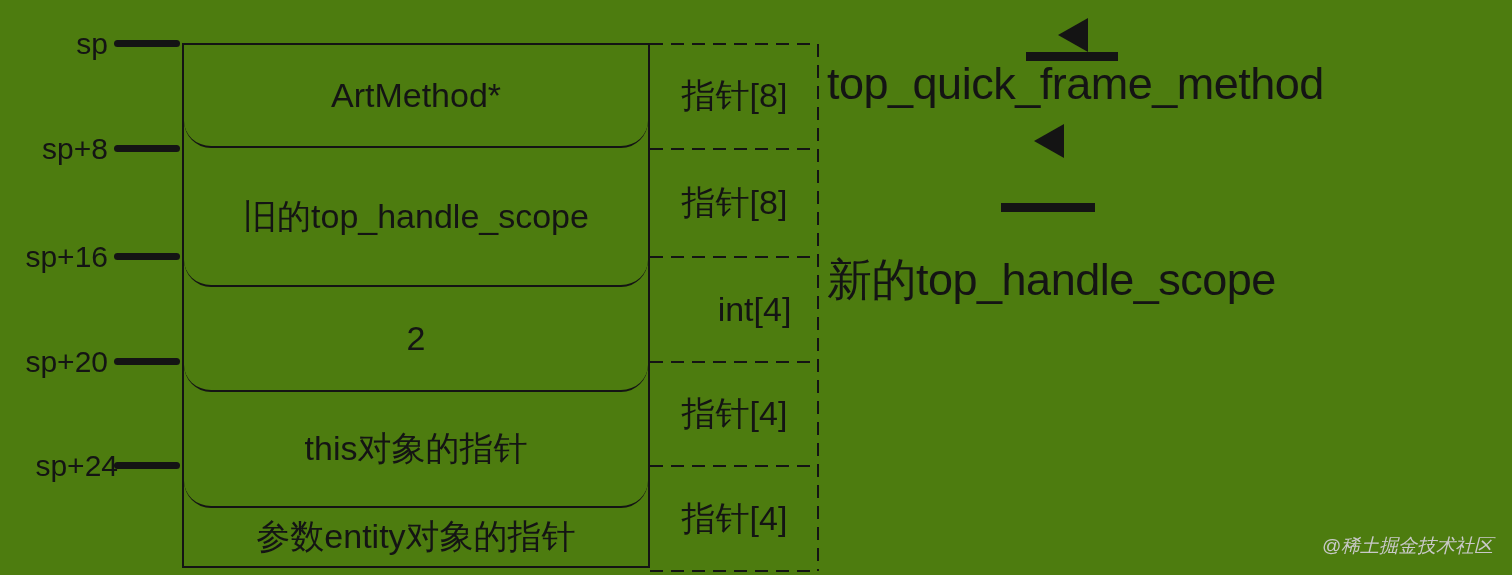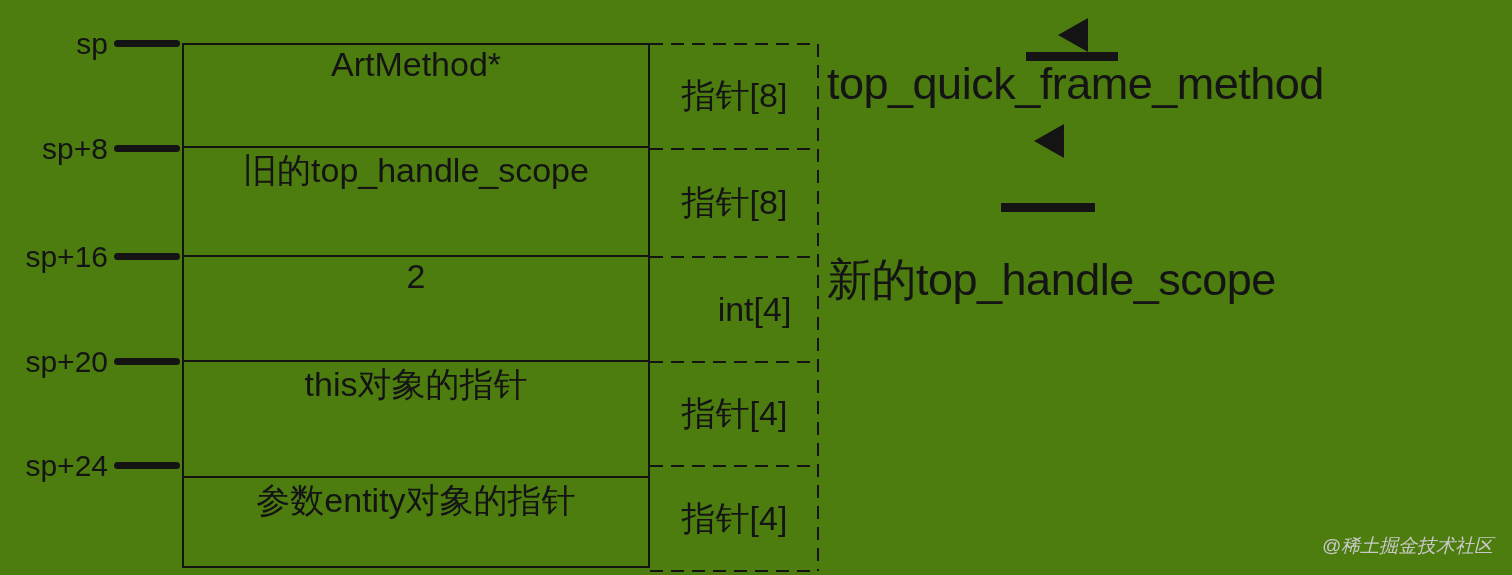--- a/index.html
+++ b/index.html
@@ -16,21 +16,21 @@
   .addr {
     position:absolute; left:0; width:108px;
     text-align:right;
     font-size:30px; line-height:38px;
     white-space:nowrap;
   }
   .addr-0 { top:25px; }
   .addr-1 { top:130px; }
   .addr-2 { top:238px; }
   .addr-3 { top:343px; }
-  .addr-4 { top:447px; }
+  .addr-4 { top:447px;margin-left:10px; }
 
   .tick {
     position:absolute; left:114px;
     width:66px; height:7px;
     background:#141414; border-radius:3.5px;
   }
   .t0 { top:40px; }
   .t1 { top:145px; }
   .t2 { top:253px; }
   .t3 { top:358px; }
@@ -40,26 +40,27 @@
   .frame-table {
     position:absolute; left:182px; top:43px;
     width:468px; height:525px;
     border:2px solid #141414;
     box-sizing:border-box;
     display:flex; flex-direction:column;
   }
   .frow {
     box-sizing:border-box;
     border-bottom:2px solid #141414;
-    display:flex; justify-content:center;
+    display:flex; align-items:center; justify-content:center;
     font-size:34px;
     white-space:nowrap;
+    border-radius:27px;
   }
   .r0 { height:103px; }
-  .r1 { height:109px; }
+  .r1 { height:139px; }
   .r2 { height:105px; }
   .r3 { height:116px; }
   .r4 { flex:1; border-bottom:none; }
 
   
   .type-col {
     position:absolute; left:650px; top:43px;
     width:169px; height:529px;
   }
   .type-col svg { position:absolute; left:0; top:0; }

